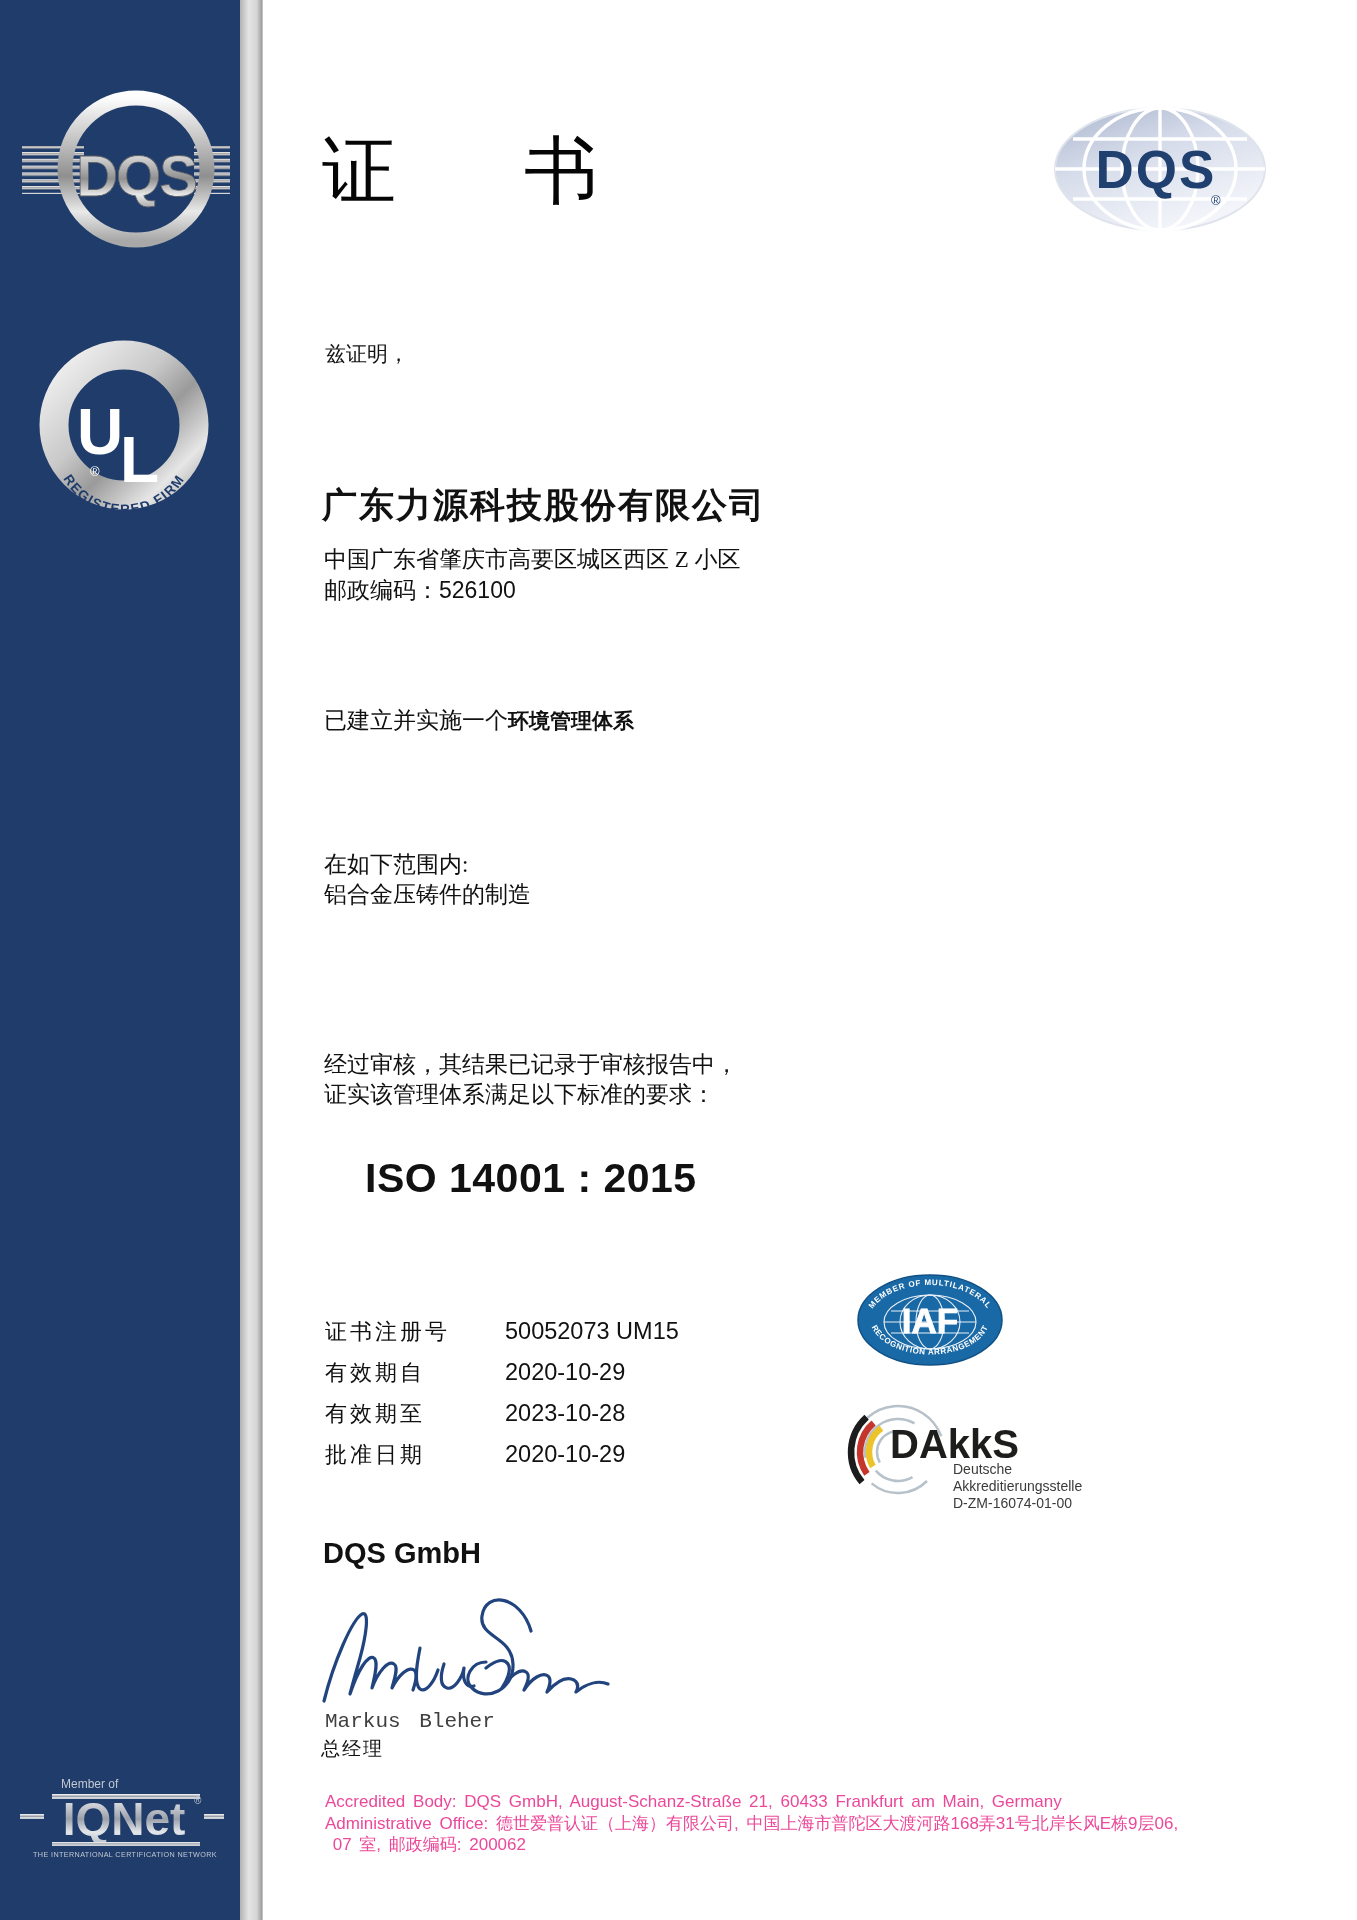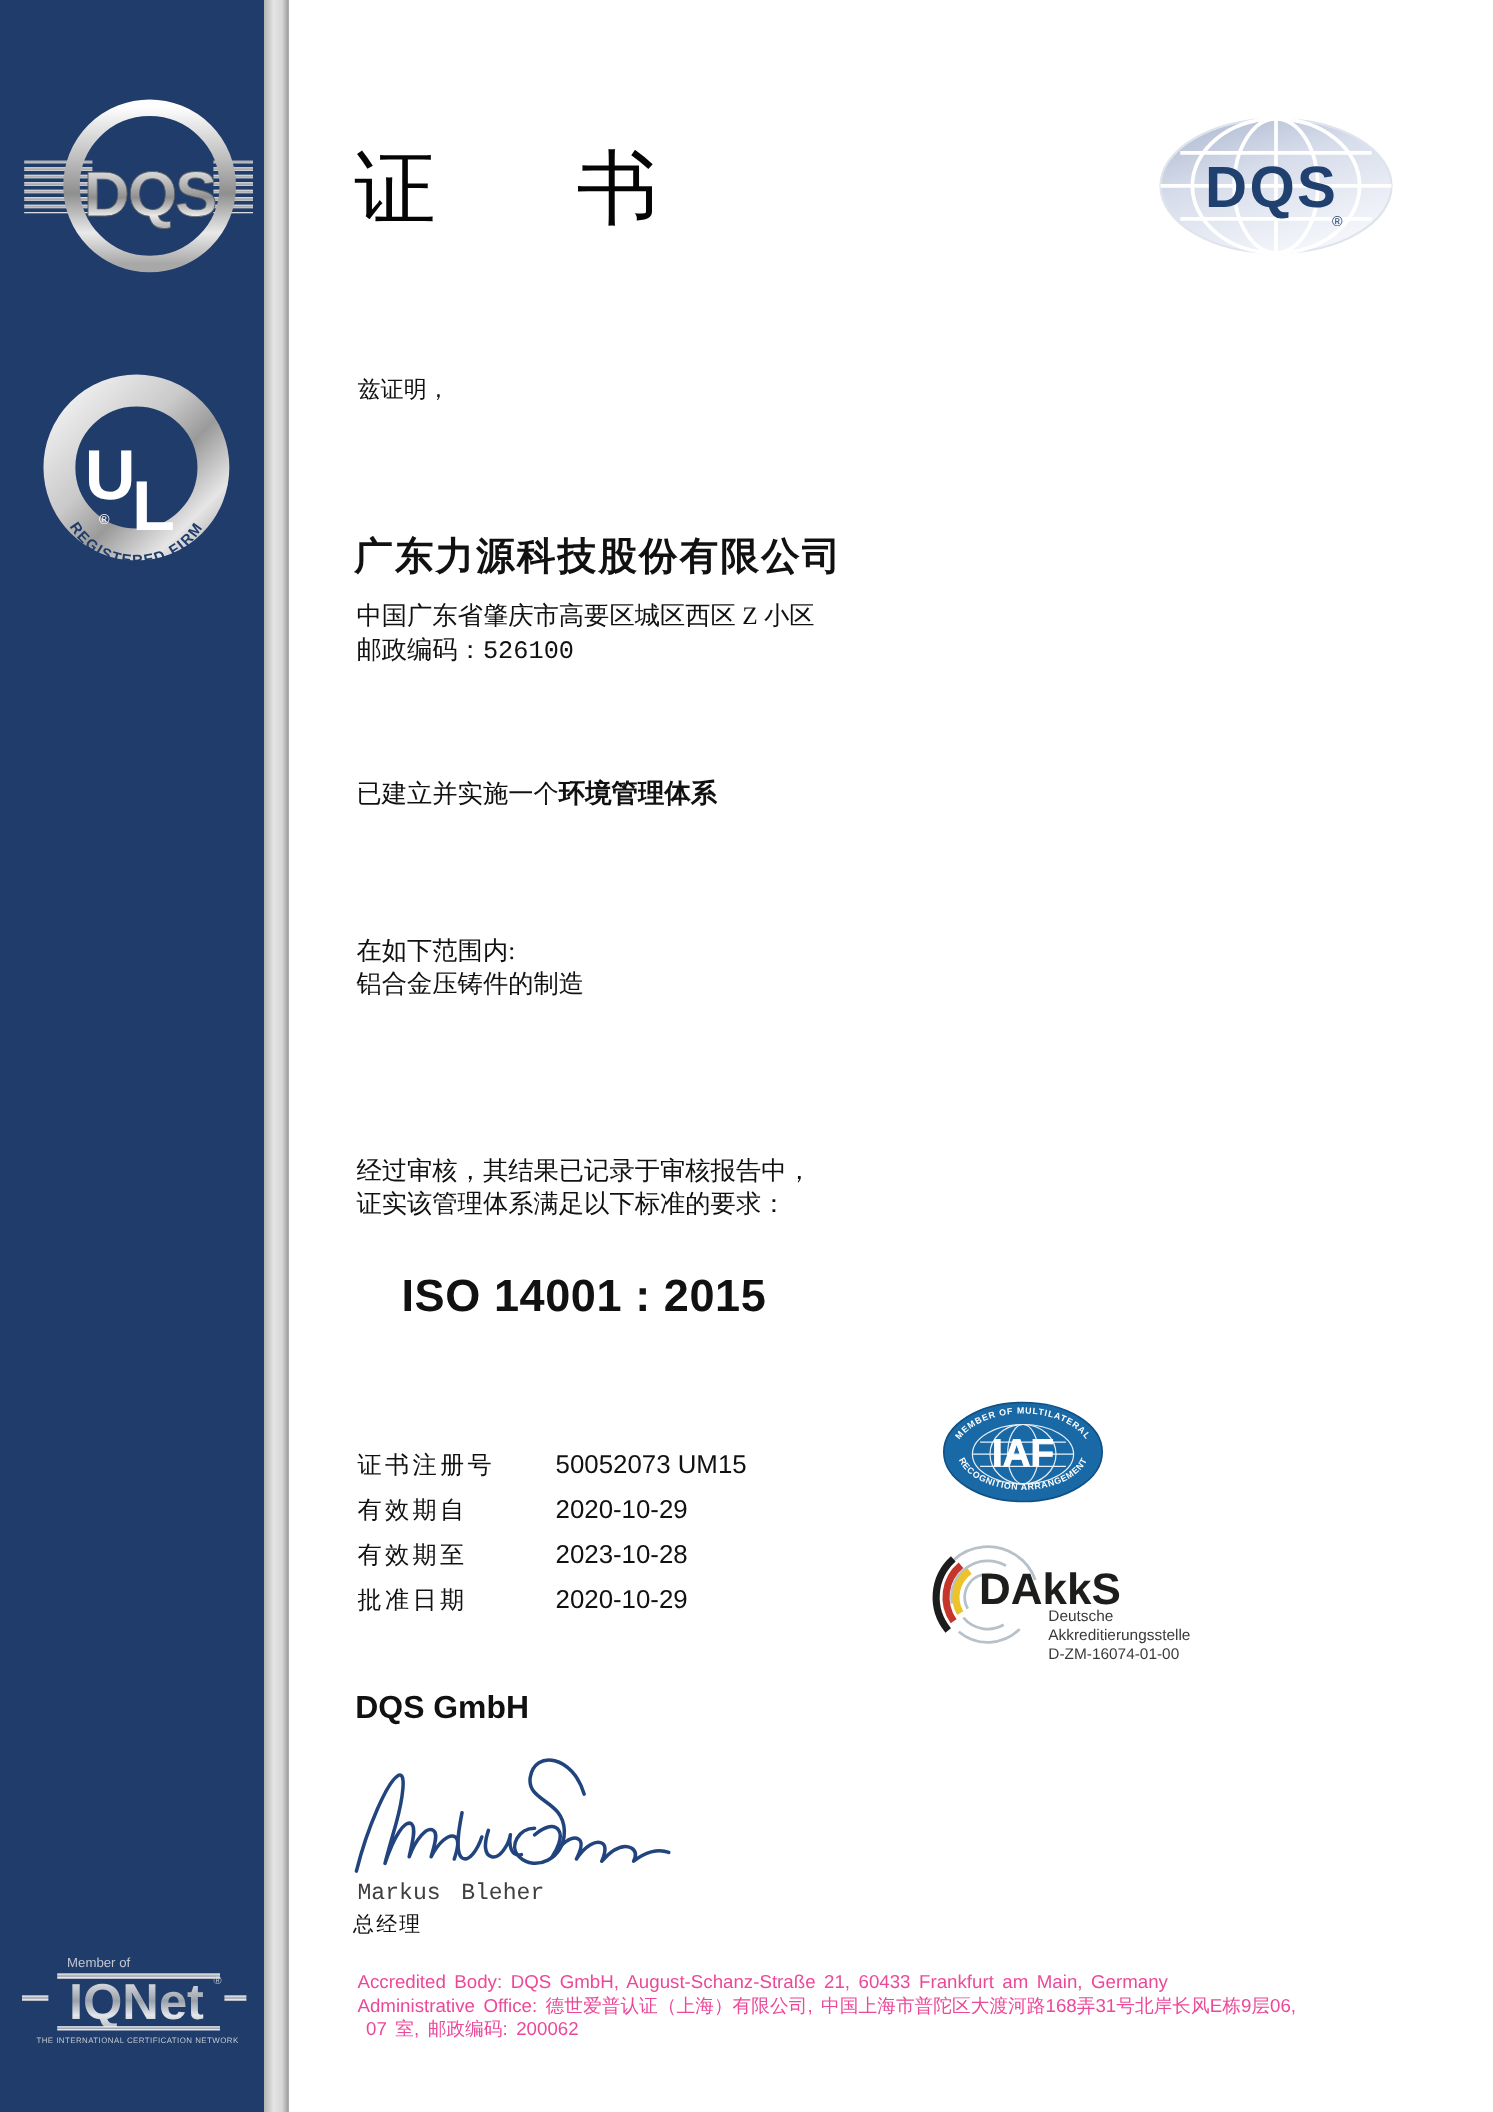--- a/index.html
+++ b/index.html
@@ -12,23 +12,23 @@
   
   .left-rail{left:0;top:0;width:240px;height:1920px;background:#1f3c6a;}
   .rail-strip{left:240px;top:0;width:23px;height:1920px;
     background:linear-gradient(to right,#b3b3b3 0%,#e4e4e4 38%,#d6d6d6 72%,#9c9c9c 96%,#efefef 100%);}
   
   .cert-title{left:322px;top:122px;font-size:74px;letter-spacing:128px;color:#050505;white-space:nowrap;}
   .certify-line{left:325px;top:340px;font-size:21px;}
   .company-name{left:322px;top:482px;font-size:35px;font-weight:700;letter-spacing:2px;}
   .company-address{left:324px;top:544px;font-size:23px;}
   .company-postal{left:324px;top:575px;font-size:23px;}
-  .postal-code{font-family:Liberation Mono, monospace;font-size:23px;}
+  .postal-code{font-family:Liberation Sans, sans-serif;font-size:23px;}
   .ems-line{left:324px;top:705px;font-size:23px;}
-  .ems-bold{font-family:"Liberation Sans","DejaVu Sans",sans-serif;font-weight:700;font-size:24px;}
+  .ems-bold{font-family:"Liberation Sans","DejaVu Sans",sans-serif;font-weight:700;font-size:21px;}
   .scope-intro{left:324px;top:849px;font-size:23px;}
   .scope-text{left:324px;top:879px;font-size:23px;}
   .audit-block{left:324px;top:1050px;font-size:23px;line-height:30px;}
   .standard-line{left:321px;top:1155px;font-size:41px;font-weight:700;
     font-family:"Liberation Sans","DejaVu Sans",sans-serif;letter-spacing:0.5px;margin-left:44px;}
   .details{left:325px;top:1317px;}
   .detail-row{margin-bottom:17px;height:24px;white-space:nowrap;}
   .detail-label{display:inline-block;width:148px;font-size:22px;letter-spacing:3px;}
   .detail-value{font-family:"Liberation Sans","DejaVu Sans",sans-serif;font-size:23.5px;margin-left:28px;}
   .issuer-name{left:323px;top:1537px;font-size:29px;font-weight:700;

